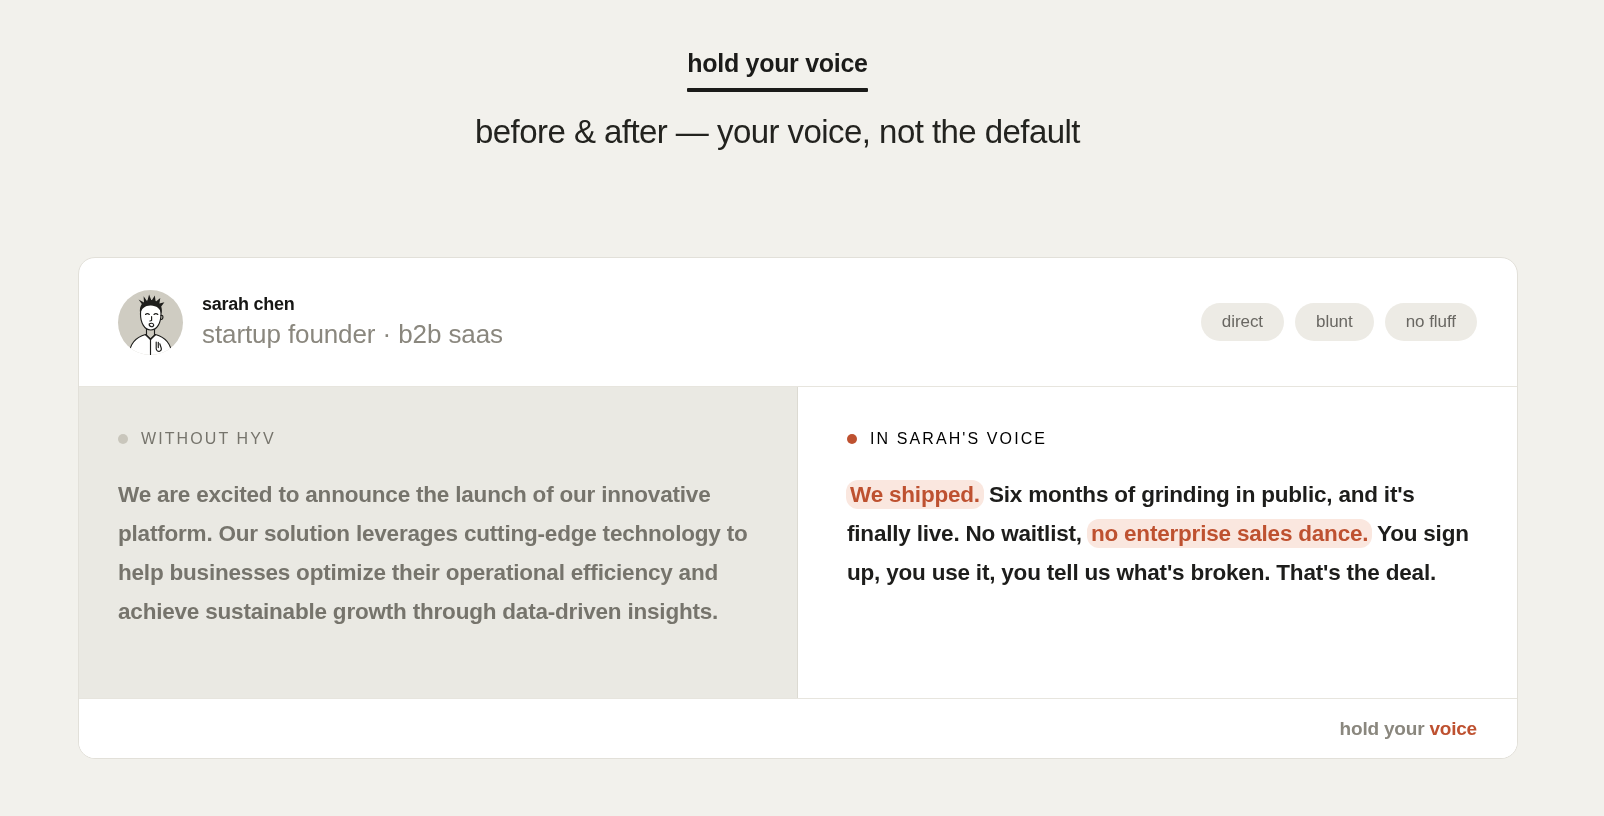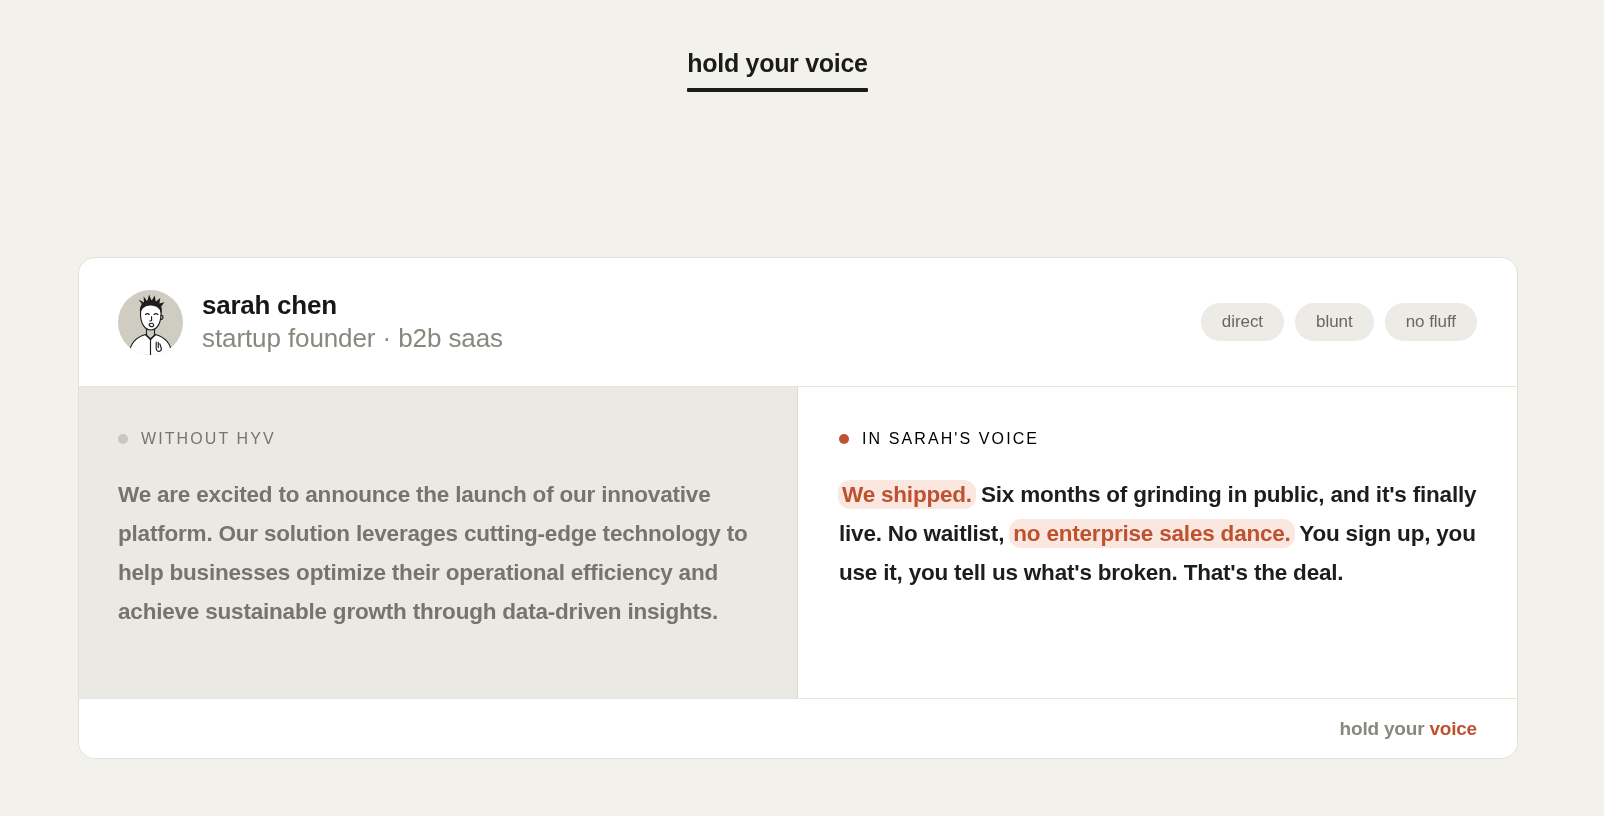--- a/index.html
+++ b/index.html
@@ -104,21 +104,21 @@
     border-radius: 50%;
     background: #CFCCC2;
     overflow: hidden;
     position: relative;
   }
   .avatar svg { display: block; width: 65px; height: 65px; }
 
   .who { display: flex; flex-direction: column; gap: 3px; min-width: 0; }
 
   .who-name {
-    font-size: 26px;
+    font-size: 18px;
     font-weight: 700;
     color: #171715;
     letter-spacing: -0.25px;
     line-height: 1.18;
   }
 
   .who-meta {
     font-size: 26px;
     font-weight: 400;
     color: #8A877E;
@@ -142,20 +142,21 @@
     padding: 9px 21px 10px;
     white-space: nowrap;
     line-height: 1.15;
   }
 
   
   .panels {
     flex: 1 1 auto;
     display: flex;
     min-height: 0;
+    gap: 8px;
   }
 
   .panel {
     padding: 44px 40px 0 39px;
     min-width: 0;
   }
 
   .panel-before {
     flex: 0 0 719px;
     width: 719px;
@@ -237,20 +238,21 @@
 <body>
 
 <div class="page">
 
   <div class="masthead">
     <div class="brand-wrap">
       <span class="brand">hold your voice</span>
       <span class="brand-rule"></span>
     </div>
   </div>
+  <div class="tagline">before &amp; after — your voice, not the default</div>
 
   <div class="card">
 
     <div class="card-head">
 
       <div class="identity">
 
         <div class="avatar">
           <svg viewBox="0 0 65 65" xmlns="http://www.w3.org/2000/svg">
             <g fill="none" stroke="#1E1E1C" stroke-width="1.15" stroke-linecap="round" stroke-linejoin="round">

